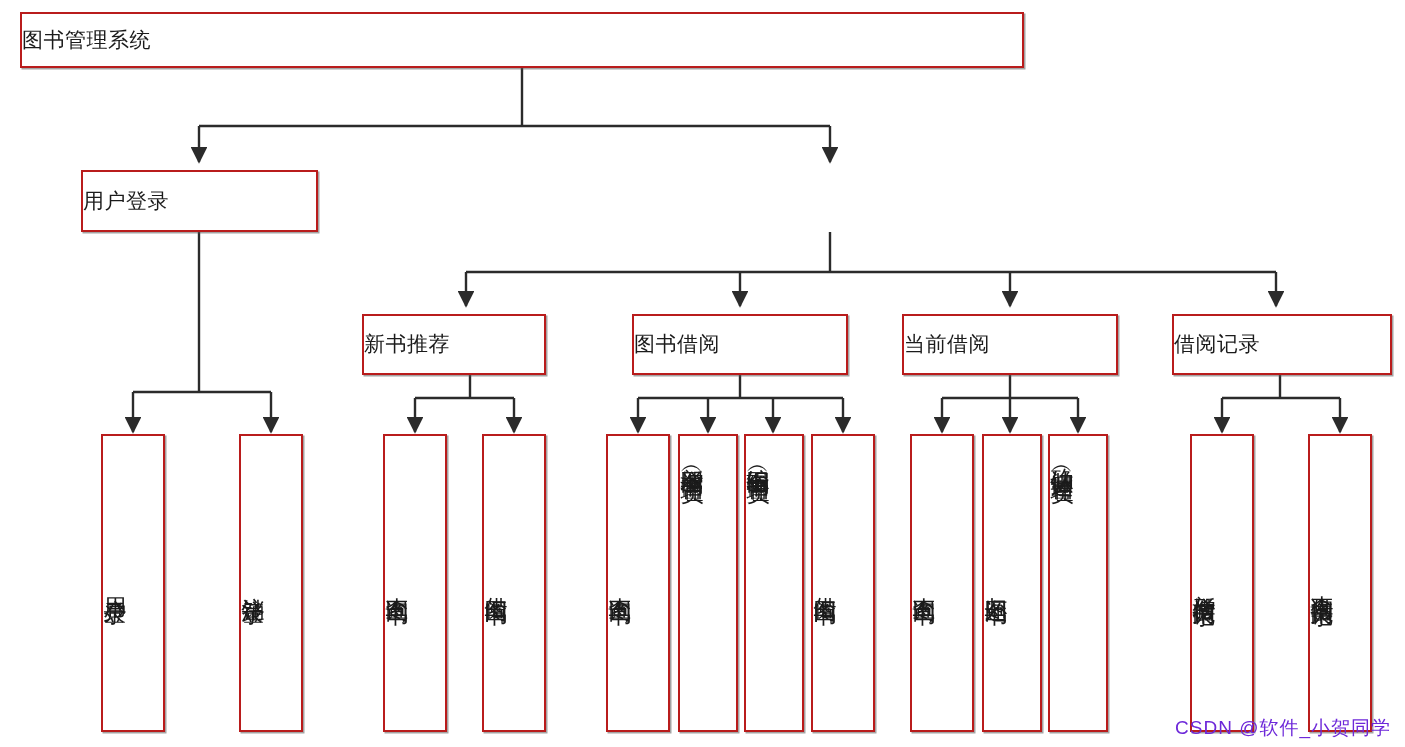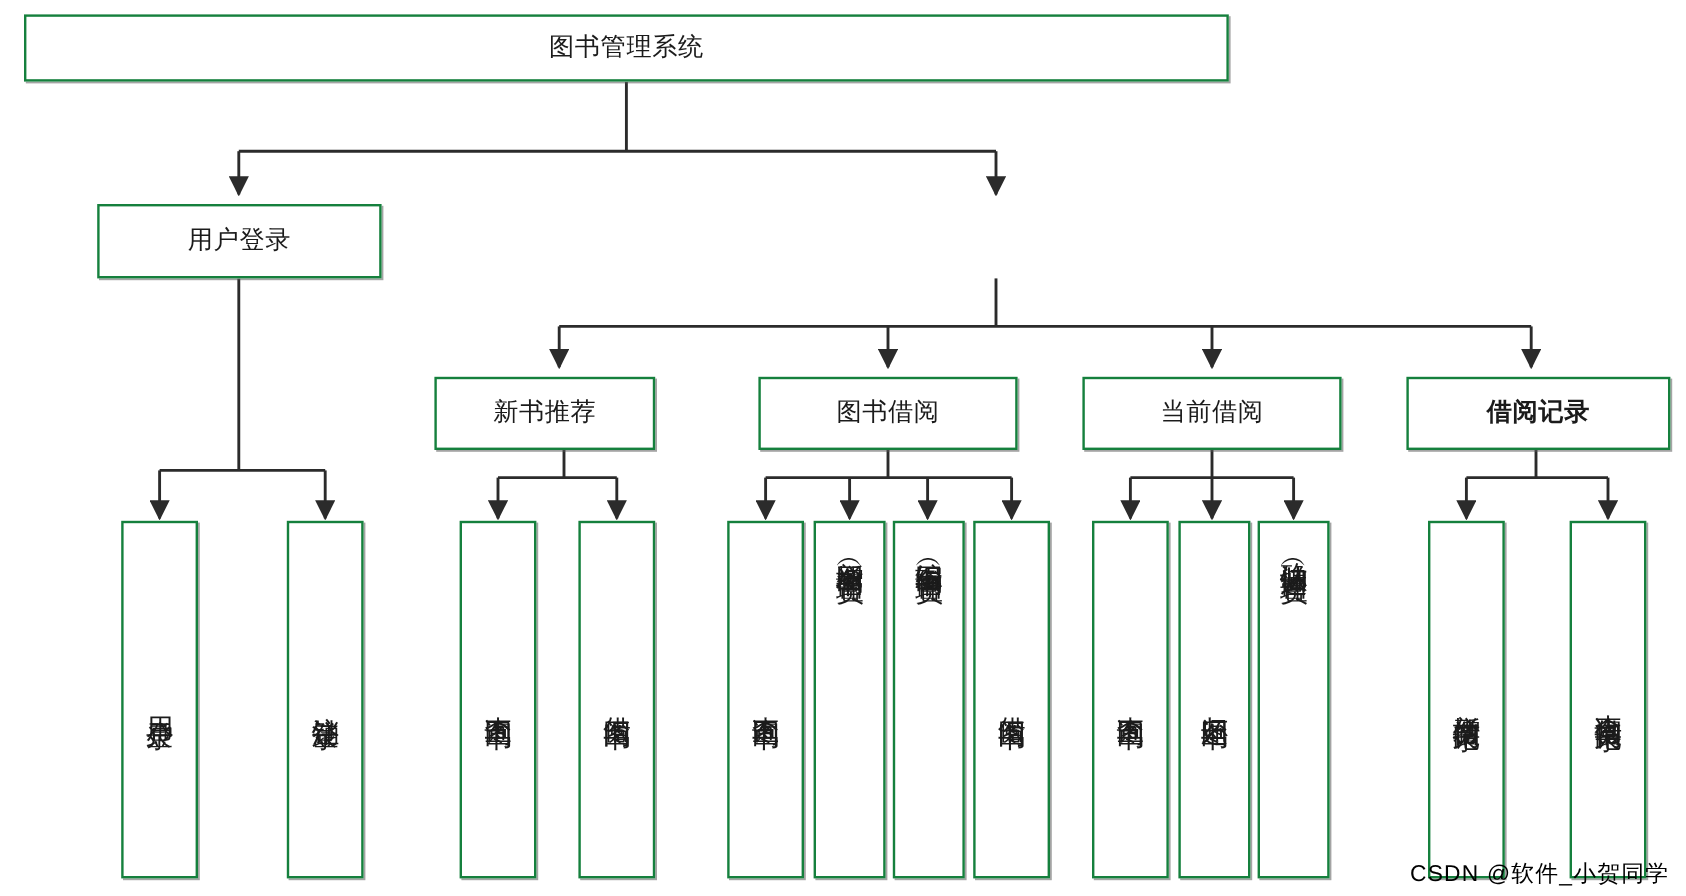--- a/index.html
+++ b/index.html
@@ -12,25 +12,25 @@
     width:1405px;
     height:747px;
     background:#ffffff;
     overflow:hidden;
   }
   
   .node{
     position:absolute;
     box-sizing:border-box;
     background:#ffffff;
-    border:2px solid #15803d;
+    border:2px solid #b91c1c;
     box-shadow:1.5px 1.5px 0 rgba(90,90,90,.55);
     display:flex;
     align-items:center;
-    justify-content:center;
+    justify-content:flex-start;
     z-index:3;
   }
   .node .lbl{
     font-size:21px;
     line-height:1.15;
     letter-spacing:.5px;
     white-space:nowrap;
     color:#1b1b1b;
   }
   
@@ -59,21 +59,21 @@
     width:1405px;height:747px;
     z-index:1;
     pointer-events:none;
   }
   
   #watermark{
     position:absolute;
     right:14px;
     bottom:6px;
     font-size:19px;
-    color:#000000;
+    color:#6d28d9;
     letter-spacing:1px;
     z-index:6;
     white-space:nowrap;
   }
 </style>
 </head>
 <body>
 
 <div id="canvas">
 
@@ -141,21 +141,21 @@
   </div>
 
   <div class="node" style="left:632px;top:314px;width:216px;height:61px;">
     <span class="lbl">图书借阅</span>
   </div>
 
   <div class="node" style="left:902px;top:314px;width:216px;height:61px;">
     <span class="lbl">当前借阅</span>
   </div>
 
-  <div class="node" style="left:1172px;top:314px;width:220px;height:61px;font-weight:bold;">
+  <div class="node" style="left:1172px;top:314px;width:220px;height:61px;">
     <span class="lbl">借阅记录</span>
   </div>
 
   <div class="node vert mid" style="left:101px;top:434px;width:64px;height:298px;">
     <span class="lbl">用户登录</span>
   </div>
 
   <div class="node vert mid" style="left:239px;top:434px;width:64px;height:298px;">
     <span class="lbl">注销登录</span>
   </div>

